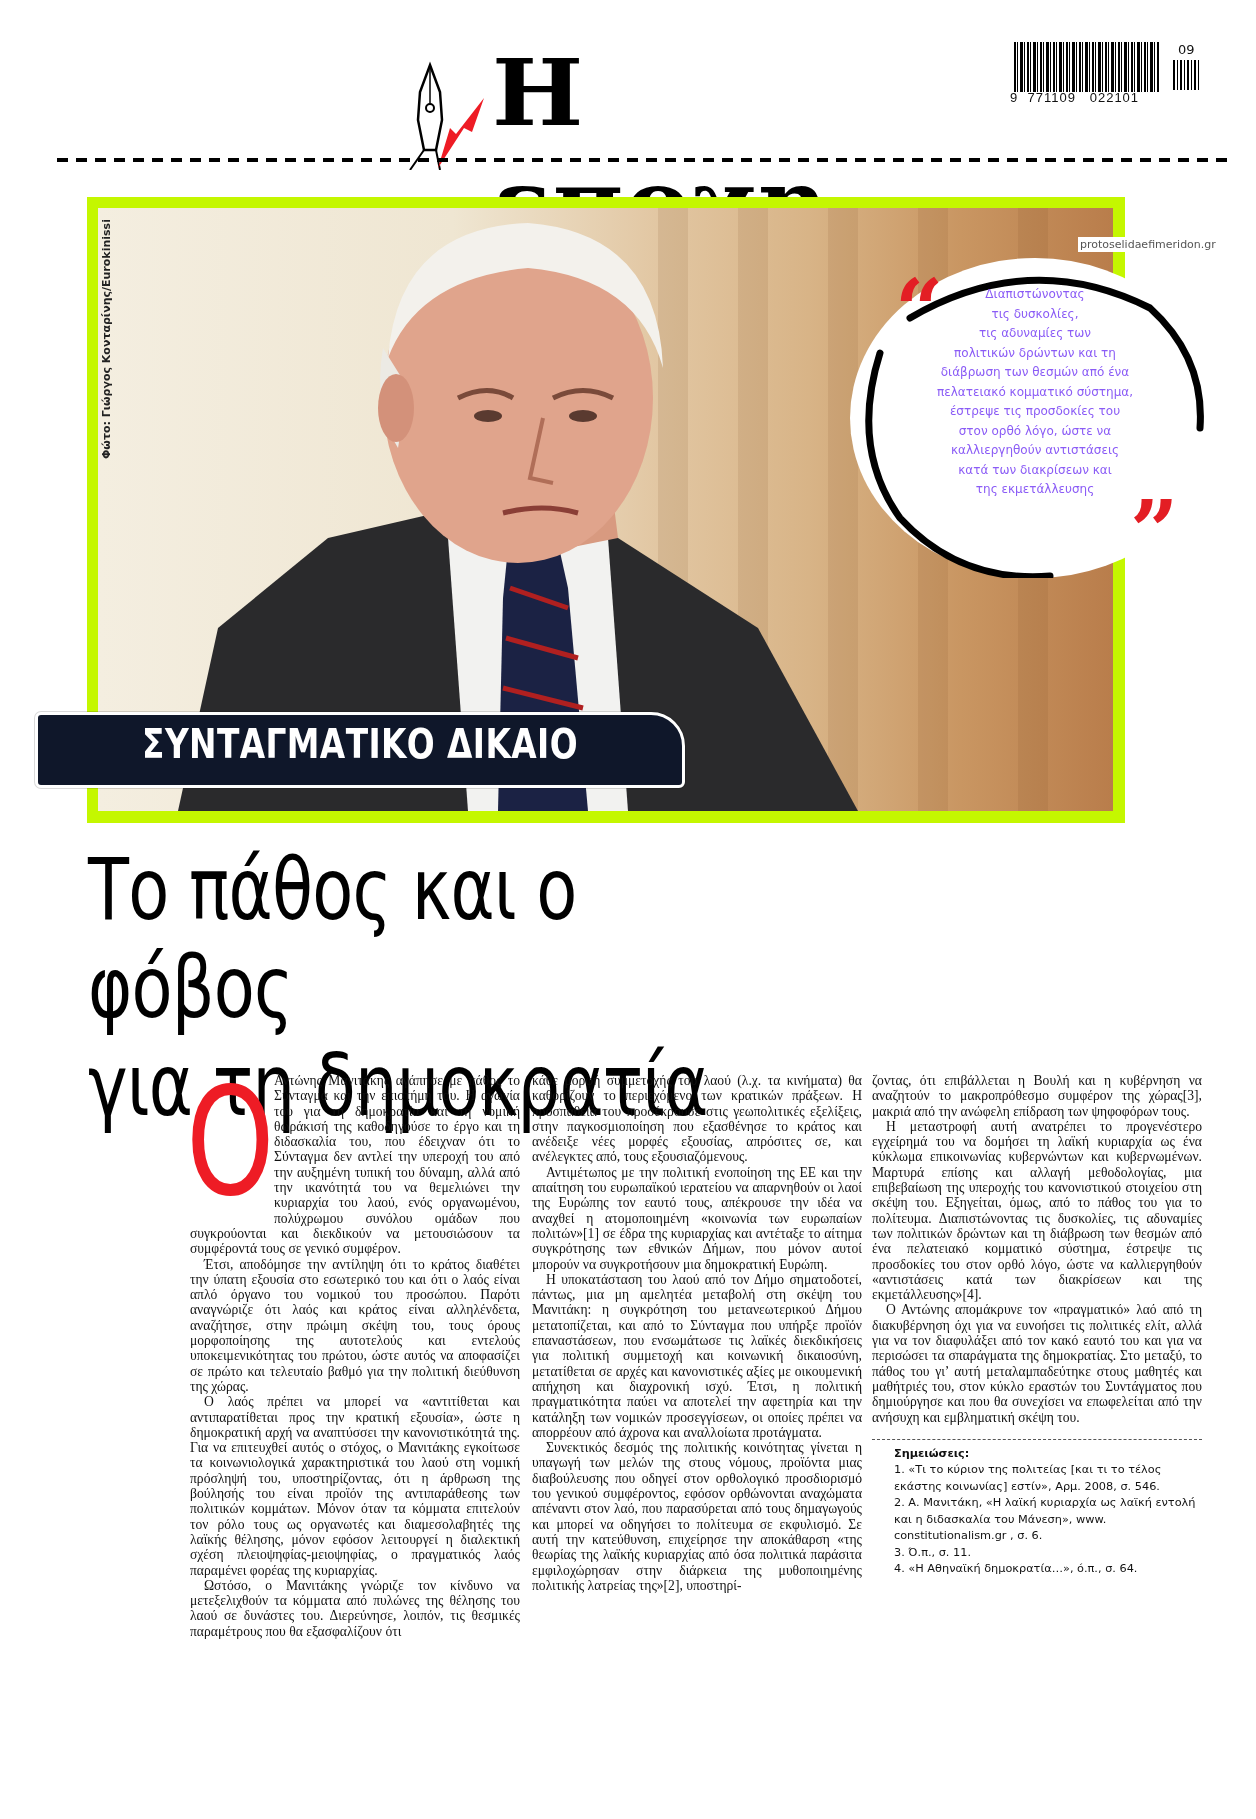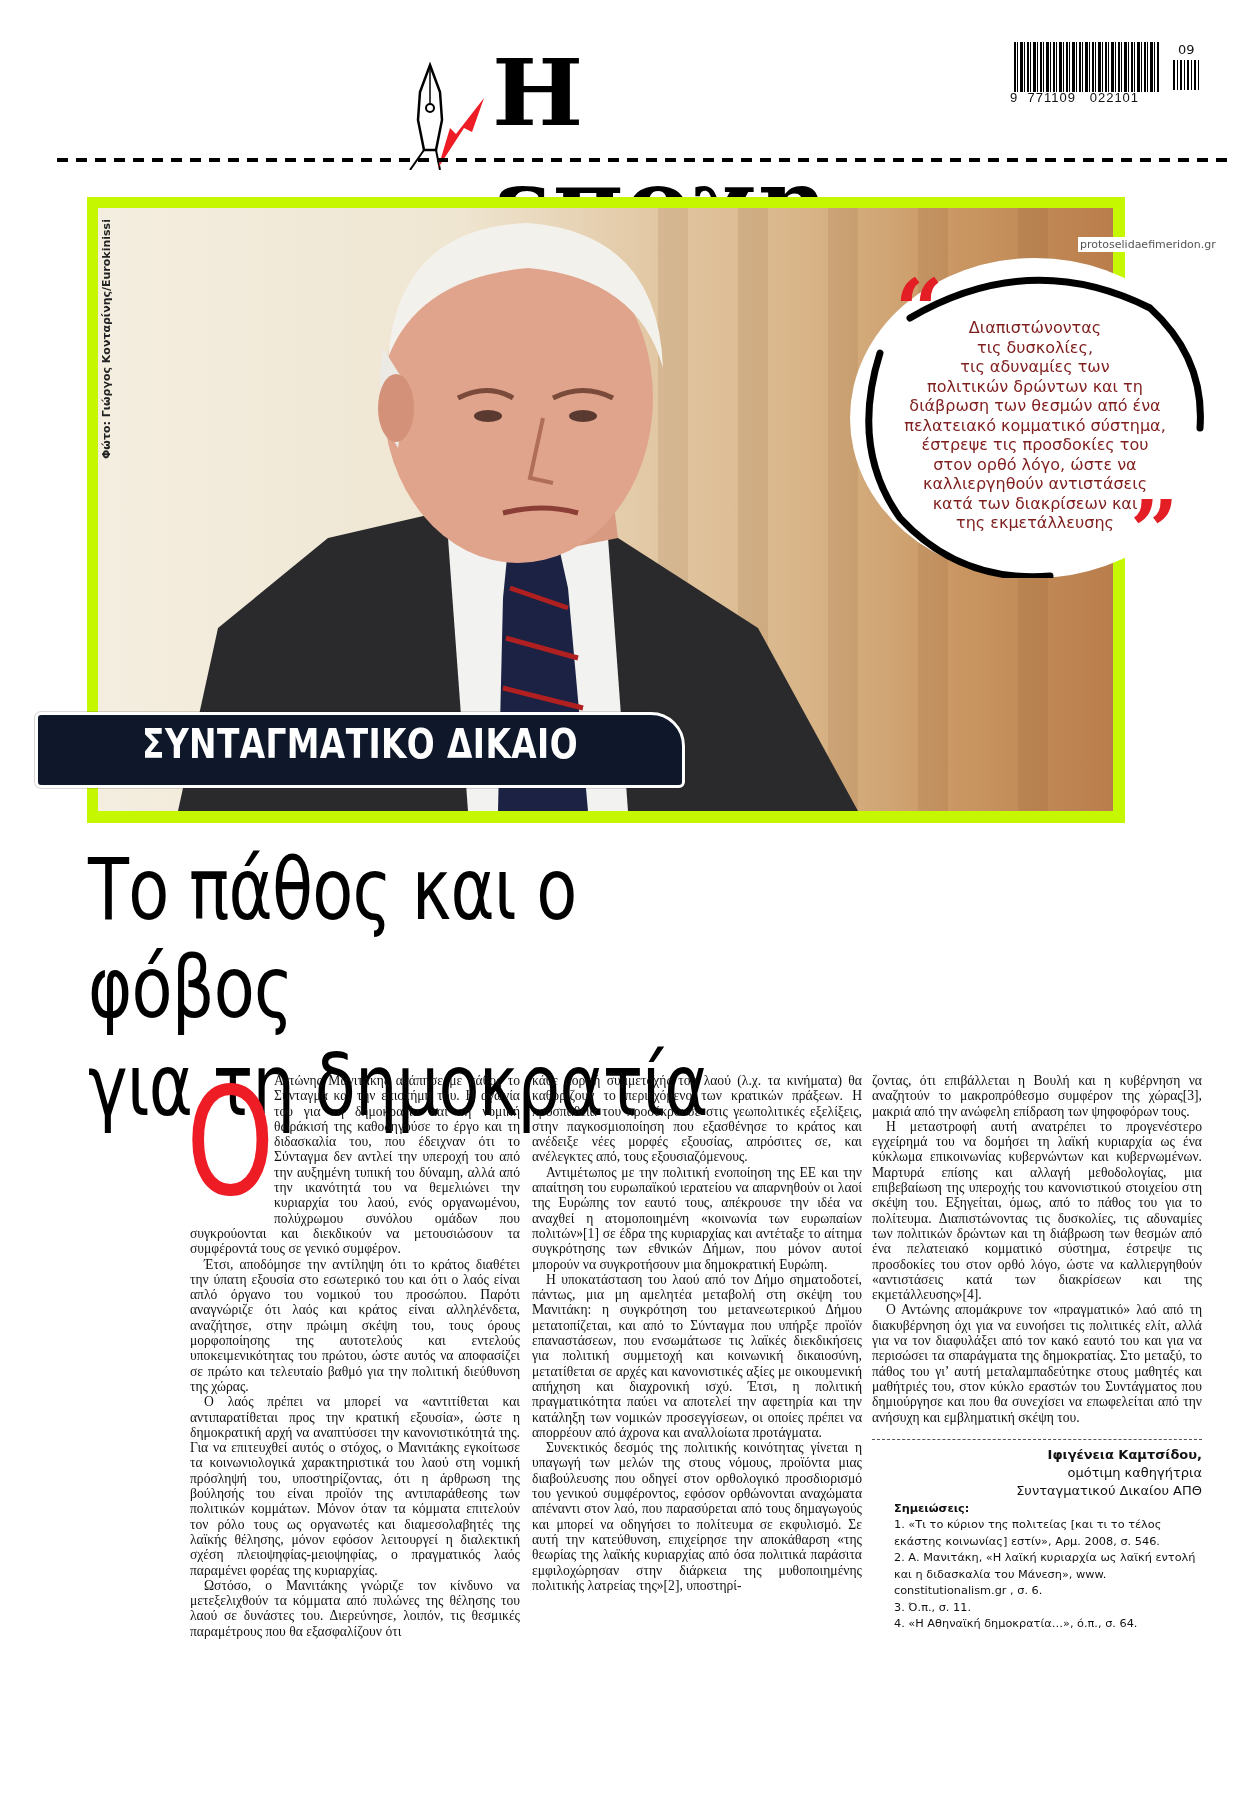--- a/index.html
+++ b/index.html
@@ -35,21 +35,21 @@
     border: 3px solid #fff; border-radius: 6px 34px 6px 6px; box-shadow: 0 0 0 1px rgba(0,0,0,0.15); }
   .category-banner span { display: block; text-align: center; font-family: "DejaVu Sans", sans-serif; font-weight: bold;
     font-size: 40px; line-height: 58px; color: #fff; letter-spacing: 0.5px; transform: scaleX(0.82); }
 
   .watermark { position: absolute; left: 1078px; top: 237px; font-family: "DejaVu Sans", sans-serif; font-size: 11px;
     font-weight: normal; color: #555; background: #fff; padding: 1px 2px; }
 
   .quote-circle { position: absolute; left: 850px; top: 258px; width: 370px; height: 320px; border-radius: 50%; background: #fff; }
   .quote-ring { position: absolute; left: 850px; top: 258px; width: 370px; height: 320px; }
   .quote-text { position: absolute; left: 885px; top: 285px; width: 300px; text-align: center; font-family: "DejaVu Sans", sans-serif;
-    font-size: 16px; line-height: 19.5px; color: #7f1d1d; margin-top: 33px; }
+    font-size: 12px; line-height: 19.5px; color: #8b5cf6; }
   .q-open { position: absolute; left: 895px; top: 268px; font-family: "DejaVu Serif", serif; font-weight: bold; font-size: 84px; color: #e31e24; line-height: 1; }
   .q-close { position: absolute; left: 1130px; top: 490px; font-family: "DejaVu Serif", serif; font-weight: bold; font-size: 84px; color: #e31e24; line-height: 1; }
 
   
   .headline { position: absolute; left: 88px; top: 840px; width: 900px; font-family: "DejaVu Sans", sans-serif; font-weight: normal;
     font-size: 86px; line-height: 98px; color: #000; letter-spacing: -1px; transform: scaleX(0.78); transform-origin: left top; }
 
   
   .col { position: absolute; top: 1073px; width: 330px; font-family: "Liberation Serif", serif; font-size: 13.6px; line-height: 15.3px;
     text-align: justify; color: #111; }
@@ -173,25 +173,20 @@
   <p>Η υποκατάσταση του λαού από τον Δήμο σηματοδοτεί, πάντως, μια μη αμελητέα μεταβολή στη σκέψη του Μανιτάκη: η συγκρότηση του μετανεωτερικού Δήμου μετατοπίζεται, και από το Σύνταγμα που υπήρξε προϊόν επαναστάσεων, που ενσωμάτωσε τις λαϊκές διεκδικήσεις για πολιτική συμμετοχή και κοινωνική δικαιοσύνη, μετατίθεται σε αρχές και κανονιστικές αξίες με οικουμενική απήχηση και διαχρονική ισχύ. Έτσι, η πολιτική πραγματικότητα παύει να αποτελεί την αφετηρία και την κατάληξη των νομικών προσεγγίσεων, οι οποίες πρέπει να απορρέουν από άχρονα και αναλλοίωτα προτάγματα.</p>
   <p>Συνεκτικός δεσμός της πολιτικής κοινότητας γίνεται η υπαγωγή των μελών της στους νόμους, προϊόντα μιας διαβούλευσης που οδηγεί στον ορθολογικό προσδιορισμό του γενικού συμφέροντος, εφόσον ορθώνονται αναχώματα απέναντι στον λαό, που παρασύρεται από τους δημαγωγούς και μπορεί να οδηγήσει το πολίτευμα σε εκφυλισμό. Σε αυτή την κατεύθυνση, επιχείρησε την αποκάθαρση «της θεωρίας της λαϊκής κυριαρχίας από όσα πολιτικά παράσιτα εμφιλοχώρησαν στην διάρκεια της μυθοποιημένης πολιτικής λατρείας της»[2], υποστηρί-</p>
 </div>
 
 <div class="col col3">
   <p class="noindent">ζοντας, ότι επιβάλλεται η Βουλή και η κυβέρνηση να αναζητούν το μακροπρόθεσμο συμφέρον της χώρας[3], μακριά από την ανώφελη επίδραση των ψηφοφόρων τους.</p>
   <p>Η μεταστροφή αυτή ανατρέπει το προγενέστερο εγχείρημά του να δομήσει τη λαϊκή κυριαρχία ως ένα κύκλωμα επικοινωνίας κυβερνώντων και κυβερνωμένων. Μαρτυρά επίσης και αλλαγή μεθοδολογίας, μια επιβεβαίωση της υπεροχής του κανονιστικού στοιχείου στη σκέψη του. Εξηγείται, όμως, από το πάθος του για το πολίτευμα. Διαπιστώνοντας τις δυσκολίες, τις αδυναμίες των πολιτικών δρώντων και τη διάβρωση των θεσμών από ένα πελατειακό κομματικό σύστημα, έστρεψε τις προσδοκίες του στον ορθό λόγο, ώστε να καλλιεργηθούν «αντιστάσεις κατά των διακρίσεων και της εκμετάλλευσης»[4].</p>
   <p>Ο Αντώνης απομάκρυνε τον «πραγματικό» λαό από τη διακυβέρνηση όχι για να ευνοήσει τις πολιτικές ελίτ, αλλά για να τον διαφυλάξει από τον κακό εαυτό του και για να περισώσει τα σπαράγματα της δημοκρατίας. Στο μεταξύ, το πάθος του γι’ αυτή μεταλαμπαδεύτηκε στους μαθητές και μαθήτριές του, στον κύκλο εραστών του Συντάγματος που δημιούργησε και που θα συνεχίσει να επωφελείται από την ανήσυχη και εμβληματική σκέψη του.</p>
 
   <div class="sig-rule"></div>
-  <div class="signature">
-    <div class="sig-name">Ιφιγένεια Καμτσίδου,</div>
-    <div>ομότιμη καθηγήτρια</div>
-    <div>Συνταγματικού Δικαίου ΑΠΘ</div>
-  </div>
 
   <div class="notes">
     <div class="notes-title">Σημειώσεις:</div>
     <div>1. «Τι το κύριον της πολιτείας [και τι το τέλος εκάστης κοινωνίας] εστίν», Αρμ. 2008, σ. 546.</div>
     <div>2. Α. Μανιτάκη, «Η λαϊκή κυριαρχία ως λαϊκή εντολή και η διδασκαλία του Μάνεση», www. constitutionalism.gr , σ. 6.</div>
     <div>3. Ό.π., σ. 11.</div>
     <div>4. «Η Αθηναϊκή δημοκρατία…», ό.π., σ. 64.</div>
   </div>
 </div>
 

